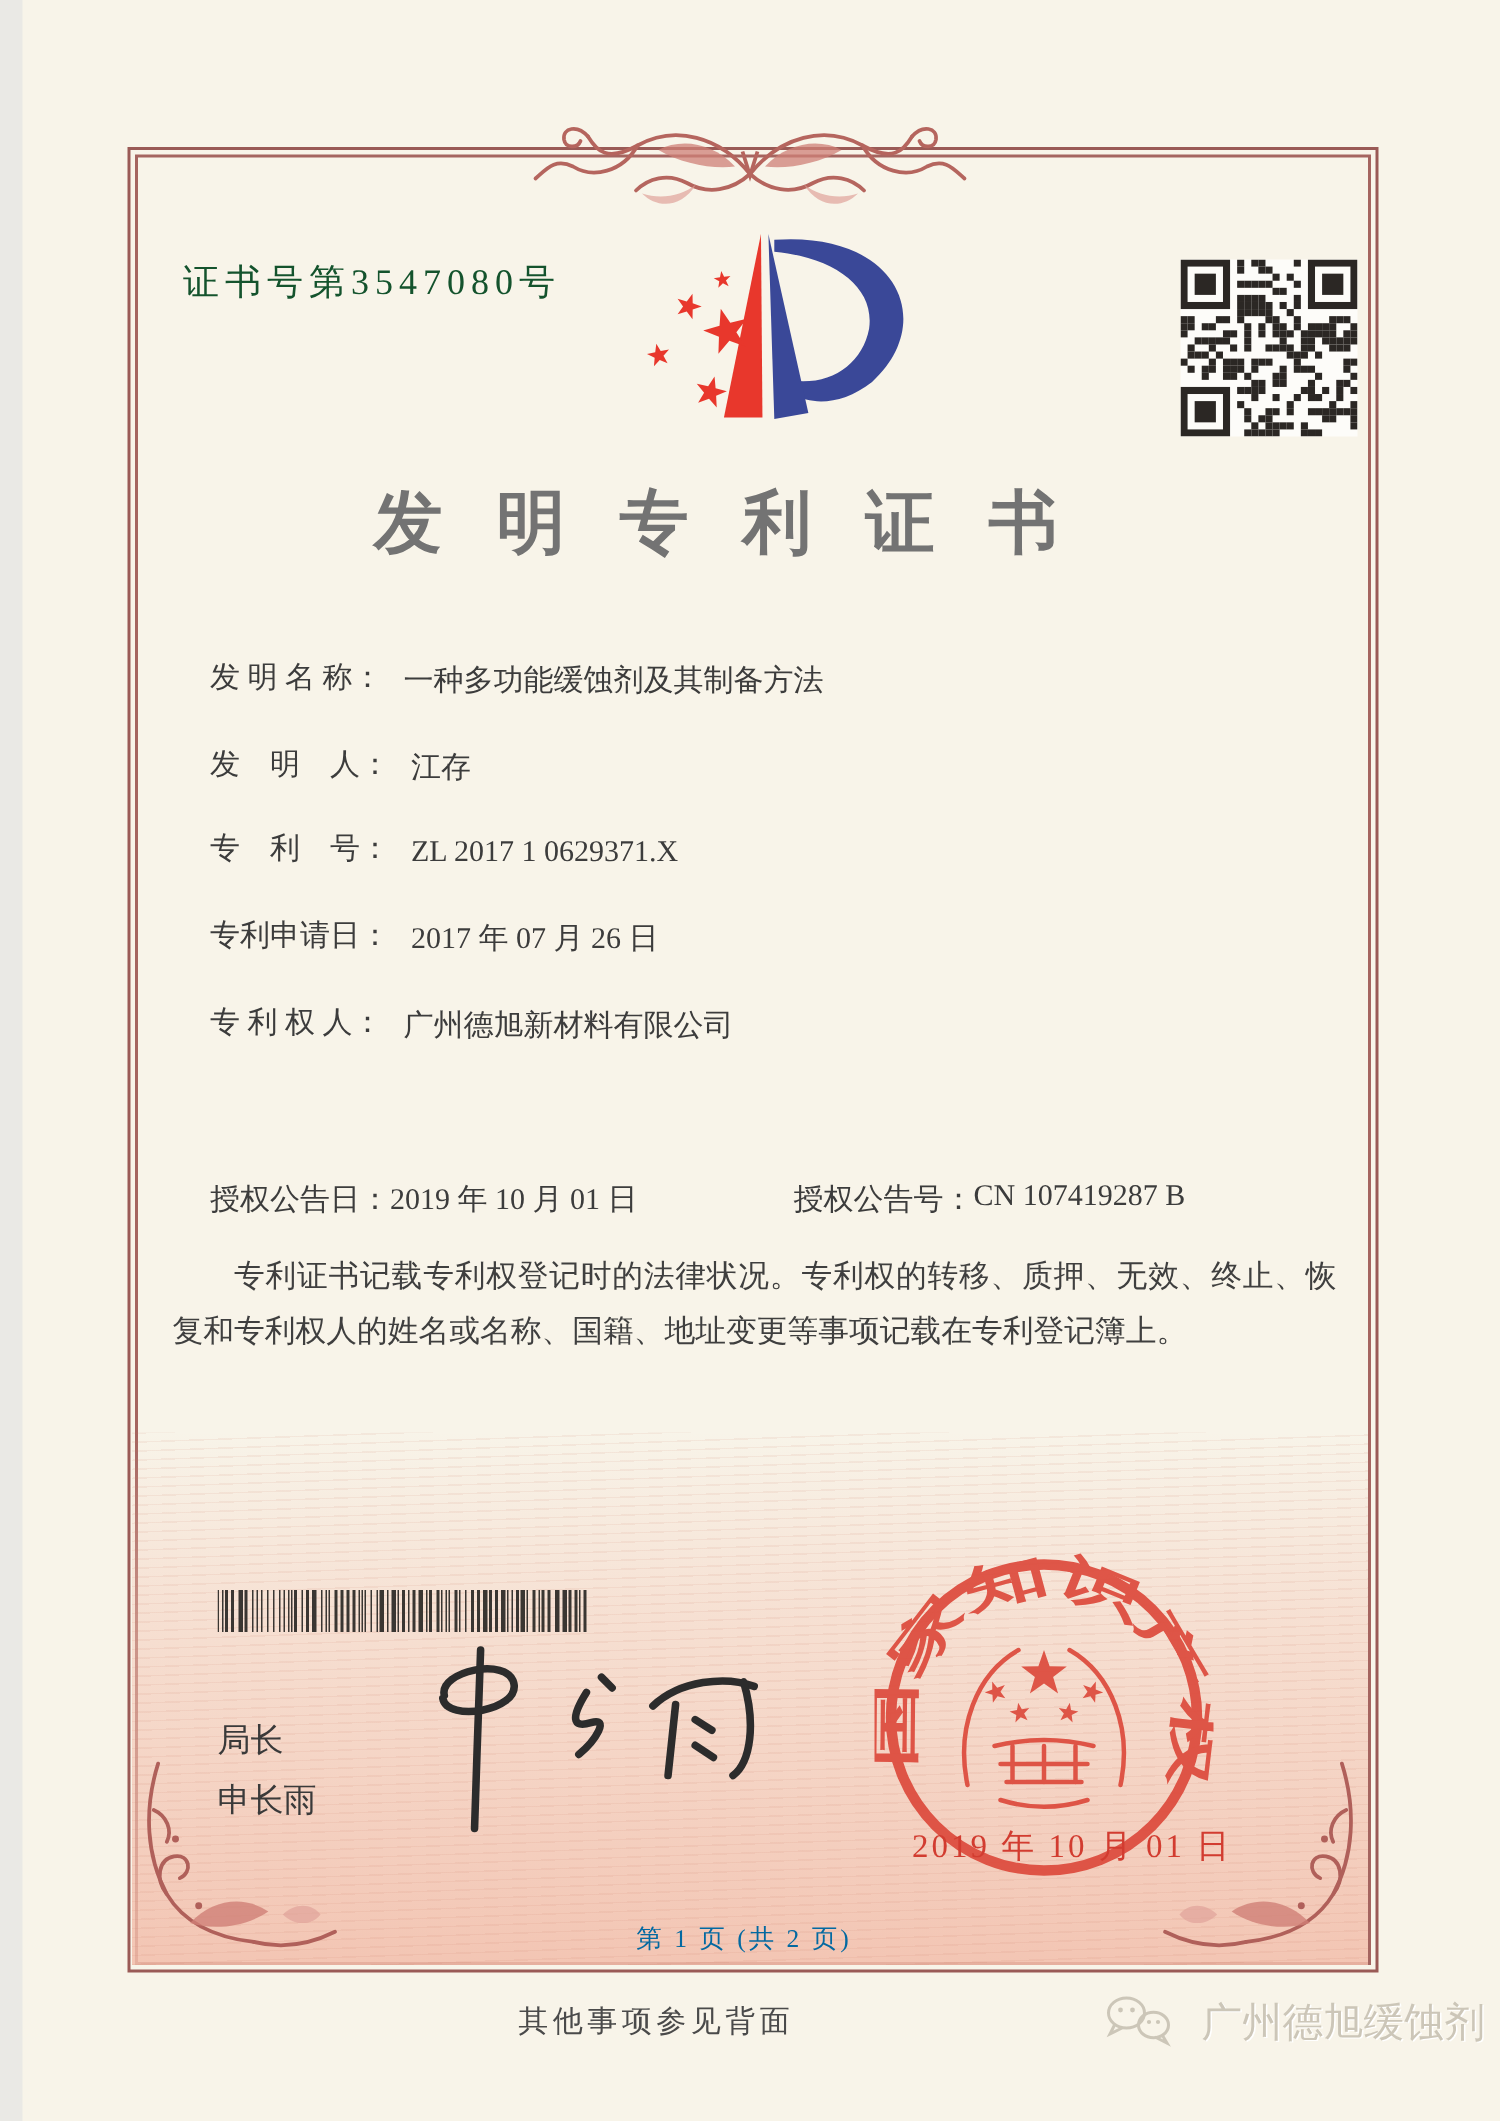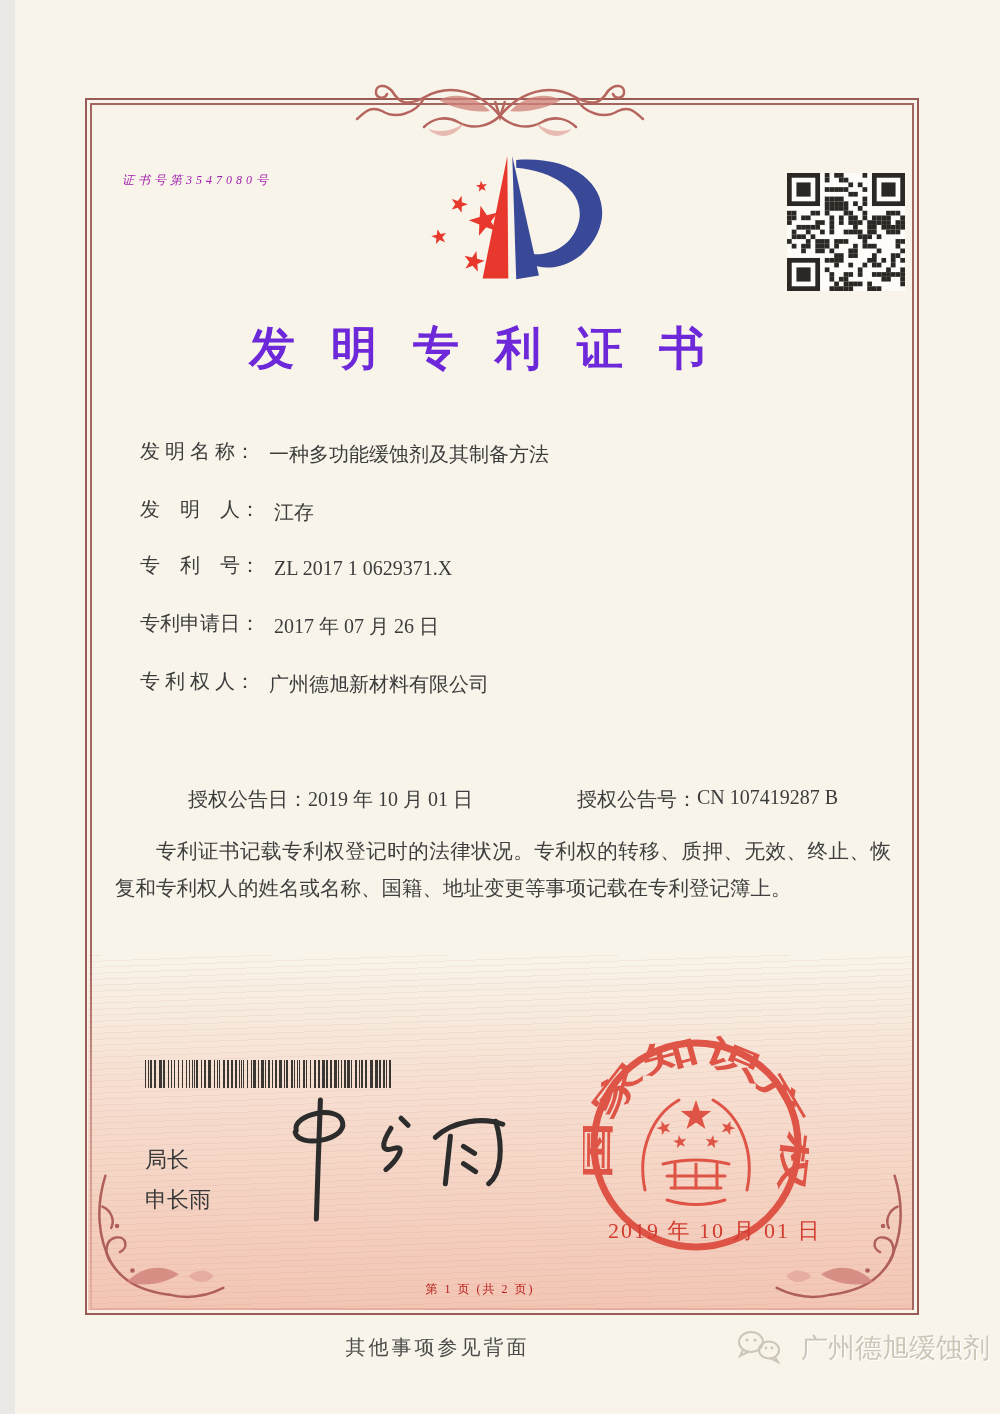--- a/index.html
+++ b/index.html
@@ -9,39 +9,39 @@
   
   .frame{position:absolute;left:85px;top:98px;width:830px;height:1213px;
          border:2px solid #9a5a56;}
   .frame::before{content:"";position:absolute;left:3px;top:3px;right:3px;bottom:3px;
          border:2px solid #a56560;}
   .pink-zone{position:absolute;left:88px;top:955px;width:824px;height:355px;
       background:
         repeating-linear-gradient(178deg, rgba(201,120,99,0.10) 0 1px, rgba(255,255,255,0) 1px 6px),
         linear-gradient(to bottom, rgba(244,199,182,0) 0%, rgba(244,199,182,0.45) 35%, rgba(242,189,170,0.85) 100%);}
   
-  .cert-no{position:absolute;left:122px;top:172px;font-size:12px;letter-spacing:4px;color:#a21caf;font-style:italic;}
+  .cert-no{position:absolute;left:122px;top:172px;font-size:24px;letter-spacing:4px;color:#14532d;}
   .title{position:absolute;left:0;top:318px;width:954px;text-align:center;
-         font-size:46px;font-weight:600;color:#6d28d9;letter-spacing:36px;text-indent:36px;}
+         font-size:46px;font-weight:600;color:#737373;letter-spacing:36px;text-indent:36px;}
   .field{position:absolute;left:140px;display:flex;font-size:20px;color:#3c3c3c;}
   .field .lab{white-space:pre;flex:0 0 auto;}
   .field .val{margin-left:14px;max-width:560px;line-height:33px;}
   .grant-row{position:absolute;left:140px;top:786px;width:740px;display:flex;font-size:20px;color:#3c3c3c;}
-  .grant-row .pair{display:flex;white-space:pre;margin-left:48px;}
+  .grant-row .pair{display:flex;white-space:pre;}
   .grant-row .pair+.pair{margin-left:104px;}
   .paras{position:absolute;left:115px;top:833px;width:776px;font-size:20.5px;line-height:37px;
          color:#3f3f3f;text-align:justify;}
   .paras p{margin:0;text-indent:2em;}
   .barcode{position:absolute;left:145px;top:1060px;width:248px;height:28px;}
   .signer{position:absolute;left:145px;top:1140px;font-size:22px;color:#3a3a3a;line-height:40px;}
   .signature{position:absolute;left:268px;top:1088px;width:262px;height:140px;}
   .seal{position:absolute;left:583px;top:1032px;width:226px;height:226px;opacity:.92;}
   .seal-date{position:absolute;left:608px;top:1216px;font-size:22px;color:#d23c30;
              letter-spacing:2px;z-index:5;white-space:pre;}
-  .page-info{position:absolute;left:0;top:1281px;width:960px;text-align:center;font-size:12px;color:#b91c1c;letter-spacing:2px;}
+  .page-info{position:absolute;left:16px;top:1281px;width:960px;text-align:center;font-size:17px;color:#0369a1;letter-spacing:2px;}
   .footer-note{position:absolute;left:0;top:1334px;width:875px;text-align:center;font-size:20px;color:#4a4a4a;letter-spacing:3px;}
   .watermark{position:absolute;left:733px;top:1328px;display:flex;align-items:center;gap:16px;
              font-family:"Liberation Sans","DejaVu Sans",sans-serif;
              font-size:27px;color:#ccc6b8;text-shadow:1px 1px 0 #ffffff;text-align:right;}
   
   .orn-top{position:absolute;left:350px;top:56px;width:300px;height:110px;}
   .orn-bl{position:absolute;left:88px;top:1168px;width:145px;height:145px;}
   .orn-br{position:absolute;left:767px;top:1168px;width:145px;height:145px;transform:scaleX(-1);}
   .logo{position:absolute;left:412px;top:150px;width:240px;height:158px;}
   .qr{position:absolute;left:787px;top:173px;width:118px;height:118px;background:#fdfcf9;}

